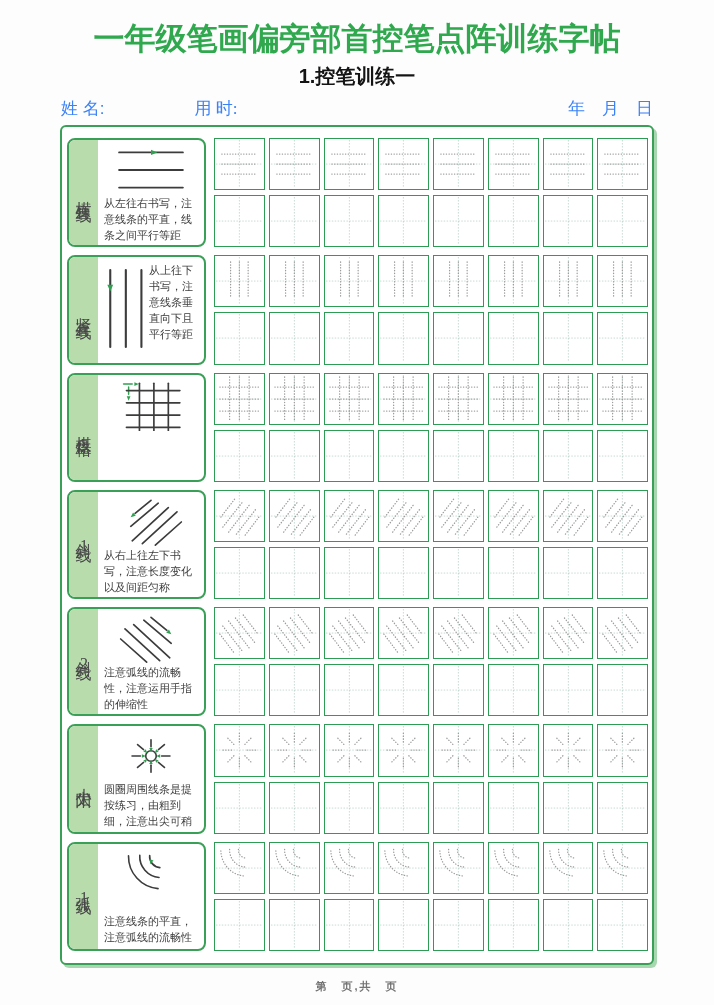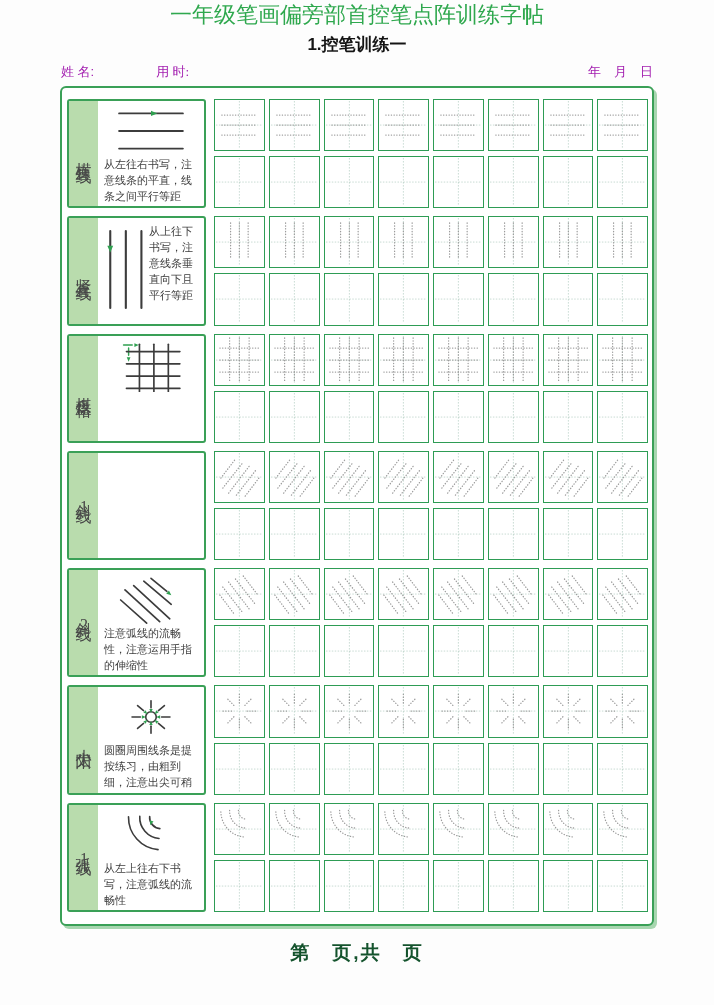--- a/index.html
+++ b/index.html
@@ -1,47 +1,47 @@
 <!DOCTYPE html>
 <html><head>
 <meta charset="utf-8">
 <style>
   html,body{margin:0;padding:0;background:#fff;}
   body{width:714px;height:1005px;font-family:"Liberation Sans",sans-serif;position:relative;}
   .page{width:714px;height:1005px;background:#fdfdfd;overflow:hidden;}
-  .title{text-align:center;font-size:22px;font-weight:normal;color:#2fa84e;font-family:"Liberation Sans",sans-serif;}
-  .subtitle{text-align:center;font-size:17px;font-weight:bold;color:#141414;margin-top:3px;}
-  .header-line{width:592px;margin:7px auto 5px auto;display:flex;align-items:baseline;color:#a21caf;font-size:13px;}
+  .title{text-align:center;padding-top:18px;font-size:31px;font-weight:bold;color:#2fa84e;font-family:"Liberation Sans",sans-serif;}
+  .subtitle{text-align:center;font-size:20px;font-weight:bold;color:#141414;margin-top:3px;}
+  .header-line{width:592px;margin:7px auto 5px auto;display:flex;align-items:baseline;color:#3b82f6;font-size:17px;gap:28px;}
   .header-line .h-item{white-space:pre;}
   .h-time{margin-left:62px;font-family:Liberation Serif, serif;}
   .h-date{margin-left:auto;font-family:Liberation Serif, serif;}
   .sheet{width:594px;height:840px;margin:0 auto;box-sizing:border-box;background:#fff;
          border:2px solid #3aa057;border-radius:6px;box-shadow:3px 3px 0 0 #a8d6b0;
          padding:11px 4px 12px 5px;display:flex;flex-direction:column;gap:8px;}
   .practice-row{display:flex;height:109px;flex:1;}
-  .label-box{width:139px;flex:0 0 139px;box-sizing:border-box;border:2px solid #3aa057;border-radius:3px;
+  .label-box{width:139px;flex:0 0 139px;box-sizing:border-box;border:2px solid #3aa057;border-radius:8px;
              display:flex;overflow:hidden;background:#fff;}
   .label-strip{width:29px;flex:0 0 29px;background:#b9dcad;display:flex;align-items:center;justify-content:center;
                writing-mode:vertical-lr;text-orientation:upright;font-family:"Liberation Serif",serif;
                font-size:16px;color:#474747;letter-spacing:3px;line-height:1;}
   .example-area{flex:1;display:flex;flex-direction:column;padding:4px 6px 3px 6px;min-width:0;}
   .example-area.side{flex-direction:row;align-items:stretch;padding:4px 4px 4px 4px;}
   .example-svg{width:100%;height:52px;flex:0 0 auto;}
   .example-area.side .example-svg{width:44px;height:95px;}
   .desc{font-family:"Liberation Serif",serif;font-size:11px;line-height:1.45;color:#3d3d3d;margin-top:auto;}
   .example-area.side .desc{margin:2px 0 0 3px;flex:1;}
   .cells{flex:1;display:grid;grid-template-columns:repeat(8,1fr);grid-template-rows:1fr 1fr;gap:5px 4px;margin-left:8px;}
   .cell{position:relative;border:1.5px solid #2e9c55;background:#fff;box-sizing:border-box;}
   .cell svg{position:absolute;left:0;top:0;width:100%;height:100%;display:block;}
   .guide{stroke:#8fb6a6;stroke-width:1;stroke-dasharray:3 3;fill:none;}
   .dot-stroke{stroke:#9b9b9b;stroke-width:2.6;stroke-dasharray:0.6 5;stroke-linecap:round;fill:none;}
   .ex-stroke{stroke:#3c3c3c;stroke-width:2.3;stroke-linecap:round;fill:none;}
   .ex-green{stroke:#2fa050;stroke-width:2;stroke-linecap:round;fill:none;}
   .arrow-head{fill:#2fa050;stroke:none;}
-  .footer{text-align:center;margin-top:14px;font-size:19px;color:#14532d;font-weight:bold;letter-spacing:2px;}
+  .footer{text-align:center;margin-top:14px;font-size:11px;color:#737373;font-weight:bold;letter-spacing:2px;}
 </style>
 </head>
 <body>
 
 <div class="page">
   <div class="title">一年级笔画偏旁部首控笔点阵训练字帖</div>
   <div class="subtitle">1.控笔训练一</div>
   <div class="header-line">
     <span class="h-item">姓 名:</span>
     <span class="h-item h-time">用 时:</span>
@@ -485,20 +485,31 @@
               <line x1="50" y1="2" x2="50" y2="98" class="guide"></line>
               <line x1="2" y1="50" x2="98" y2="50" class="guide"></line>
             </svg>
           </div>
         </div>
   </div>
 
   <div class="practice-row">
     <div class="label-box">
       <div class="label-strip">斜线1</div>
+      <div class="example-area">
+        <svg class="example-svg" viewBox="0 0 100 72" preserveAspectRatio="xMidYMid meet">
+              <line x1="28" y1="24" x2="50" y2="6" class="ex-stroke"></line>
+              <line x1="22" y1="42" x2="60" y2="10" class="ex-stroke"></line>
+              <line x1="24" y1="62" x2="74" y2="16" class="ex-stroke"></line>
+              <line x1="38" y1="66" x2="86" y2="22" class="ex-stroke"></line>
+              <line x1="56" y1="68" x2="92" y2="36" class="ex-stroke"></line>
+              <polygon points="0,-3.2 7.5,0 0,3.2" class="arrow-head" transform="translate(27 25) rotate(140) scale(0.9)"></polygon>
+            </svg>
+        <div class="desc">从右上往左下书写，注意长度变化以及间距匀称</div>
+      </div>
     </div>
     <div class="cells">
           <div class="cell">
             <svg viewBox="0 0 100 100" preserveAspectRatio="none">
               <line x1="50" y1="2" x2="50" y2="98" class="guide"></line>
               <line x1="2" y1="50" x2="98" y2="50" class="guide"></line>
               <line x1="12" y1="52" x2="42" y2="14" class="dot-stroke"></line>
               <line x1="16" y1="72" x2="58" y2="20" class="dot-stroke"></line>
               <line x1="28" y1="82" x2="72" y2="26" class="dot-stroke"></line>
               <line x1="44" y1="86" x2="84" y2="36" class="dot-stroke"></line>
@@ -981,21 +992,21 @@
   <div class="practice-row">
     <div class="label-box">
       <div class="label-strip">弧线1</div>
       <div class="example-area">
         <svg class="example-svg" viewBox="0 0 100 74" preserveAspectRatio="xMidYMid meet">
               <path d="M 48.1 10.6 A 16 16 0 0 0 62.6 27.9" class="ex-stroke"></path>
               <path d="M 34 10.4 A 30 30 0 0 0 61.4 41.9" class="ex-stroke"></path>
               <path d="M 18 11.2 A 46 46 0 0 0 60 57.8" class="ex-stroke"></path>
               <polygon points="0,-3.2 7.5,0 0,3.2" class="arrow-head" transform="translate(51 17) rotate(110) scale(0.85)"></polygon>
             </svg>
-        <div class="desc">从左上往右下书写，注意弧线的流畅性</div>
+        <div class="desc">注意线条的平直，注意弧线的流畅性</div>
       </div>
     </div>
     <div class="cells">
           <div class="cell">
             <svg viewBox="0 0 100 100" preserveAspectRatio="none">
               <line x1="50" y1="2" x2="50" y2="98" class="guide"></line>
               <line x1="2" y1="50" x2="98" y2="50" class="guide"></line>
               <path d="M 48.1 12.6 A 16 16 0 0 0 62.6 29.9" class="dot-stroke"></path>
               <path d="M 30 12.8 A 34 34 0 0 0 61 47.9" class="dot-stroke"></path>
               <path d="M 12 15.8 A 52 52 0 0 0 59.5 65.8" class="dot-stroke"></path>

